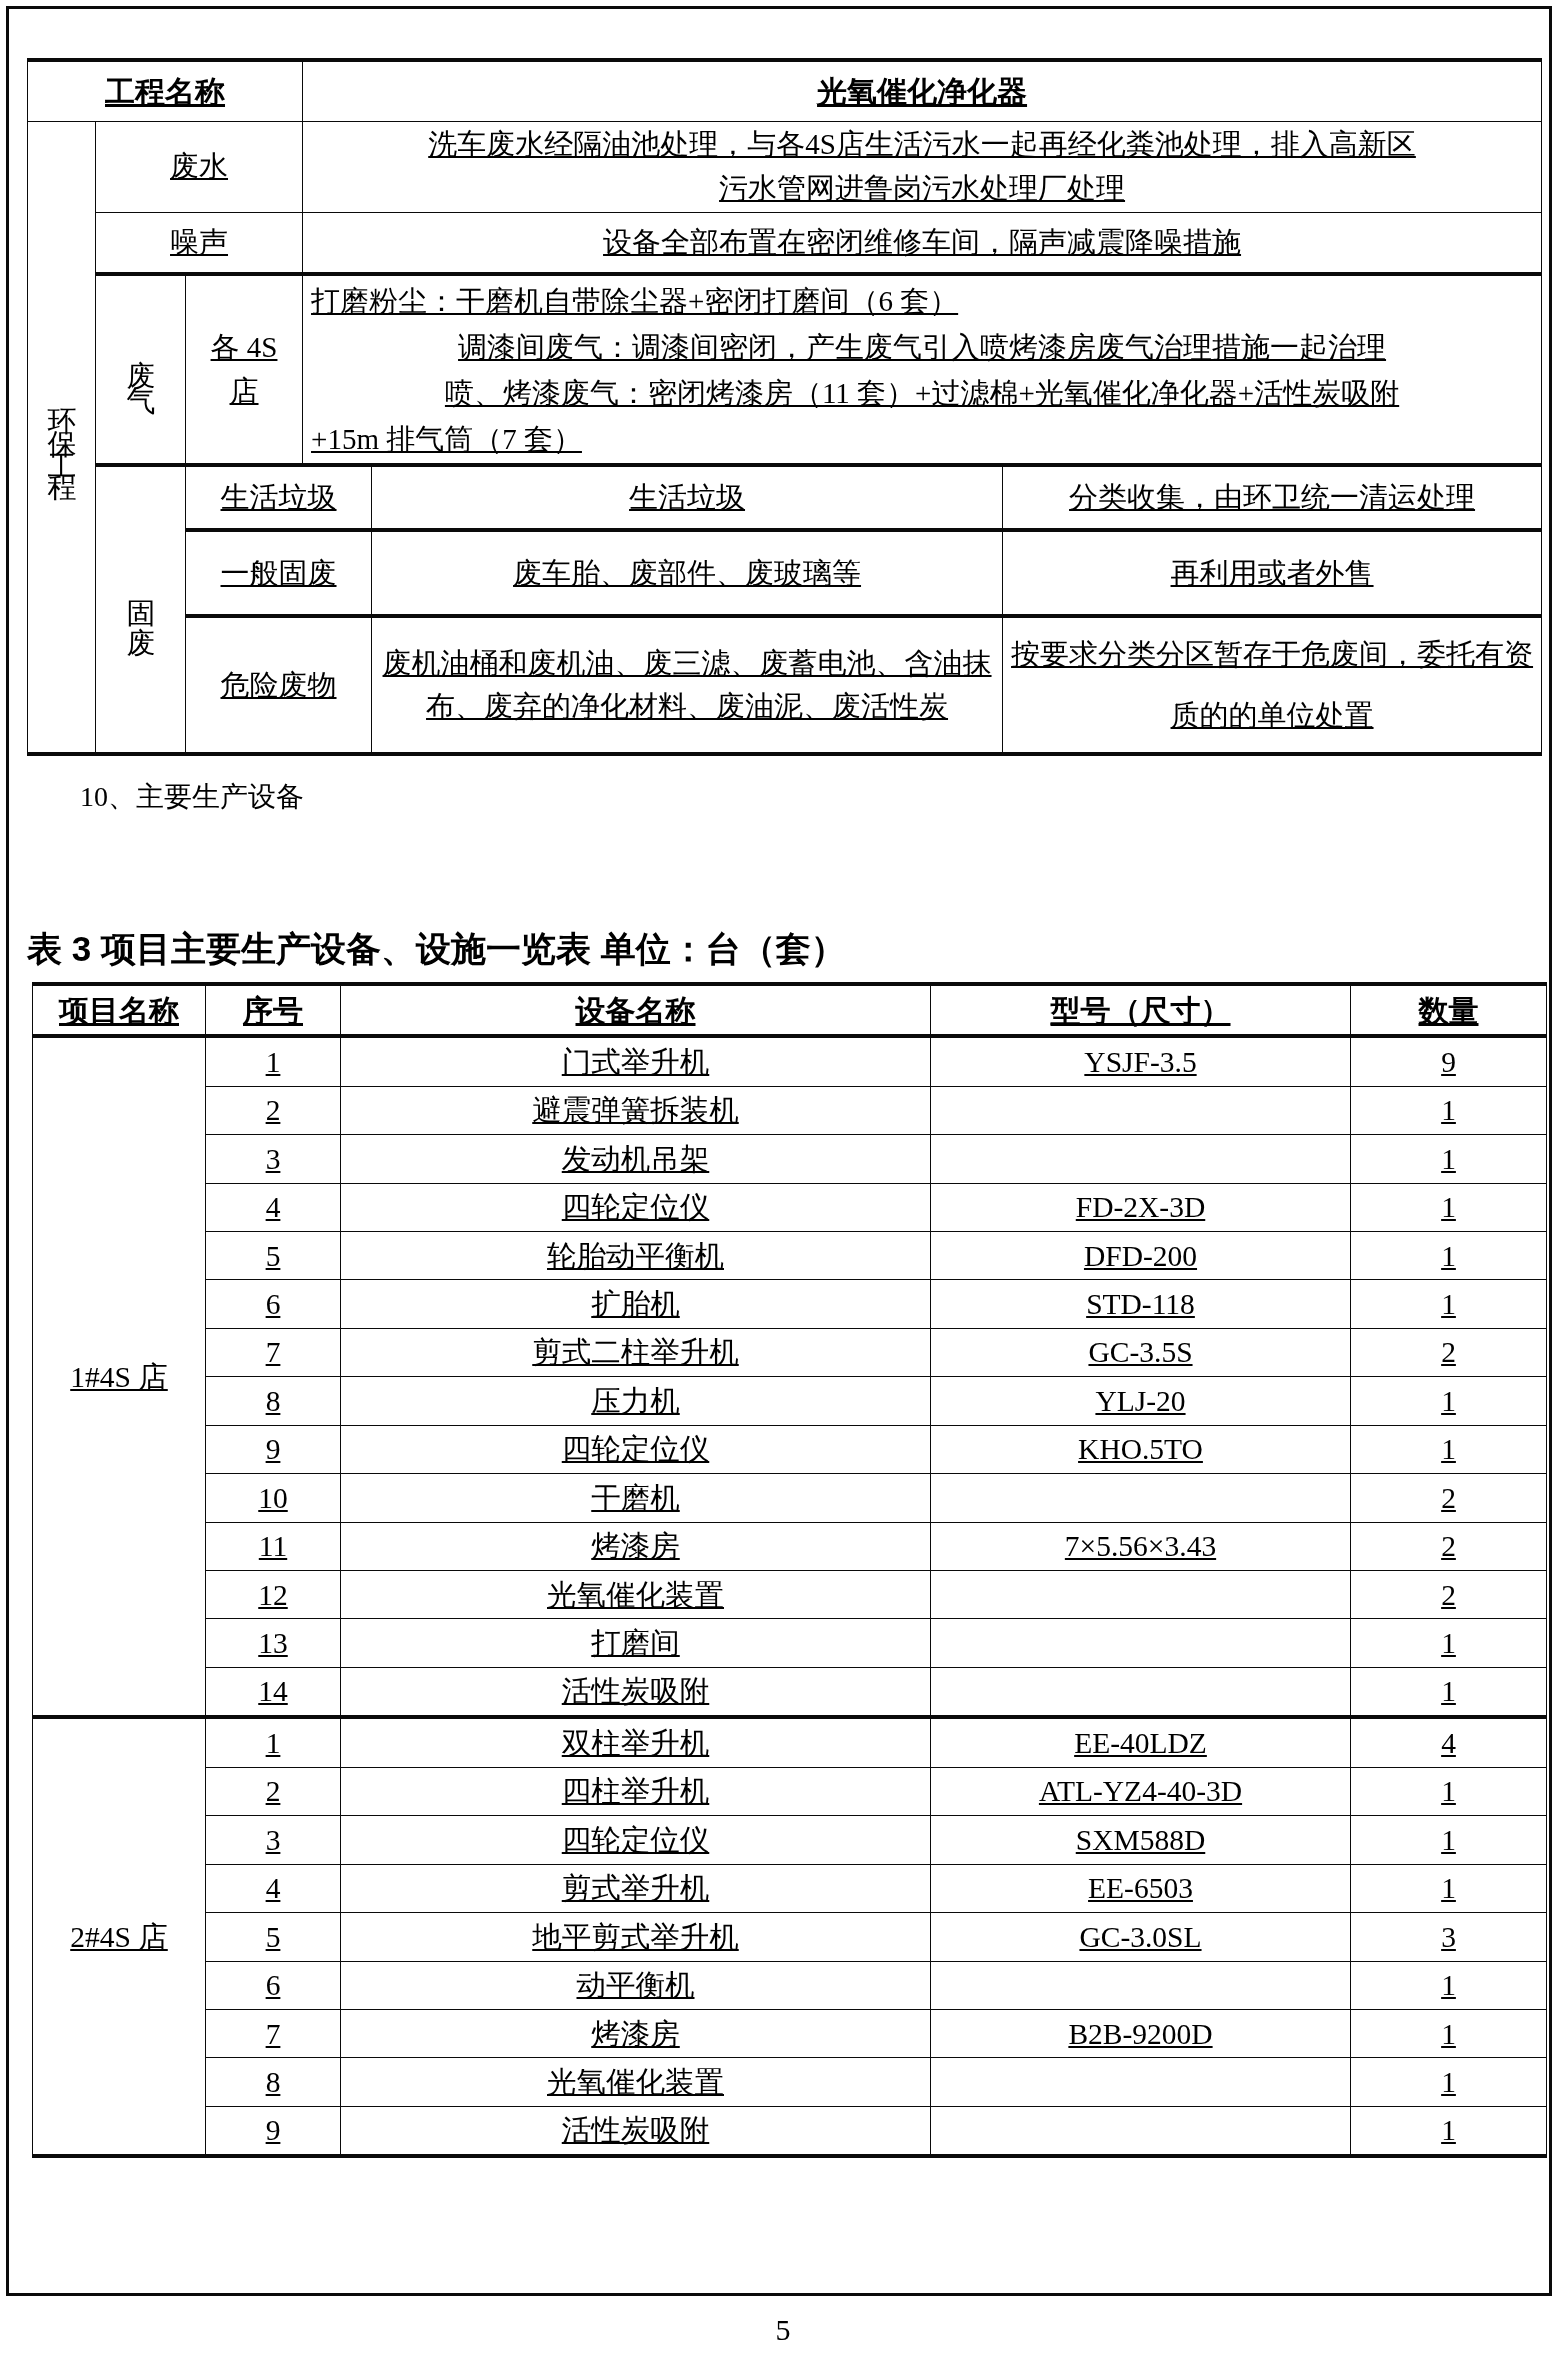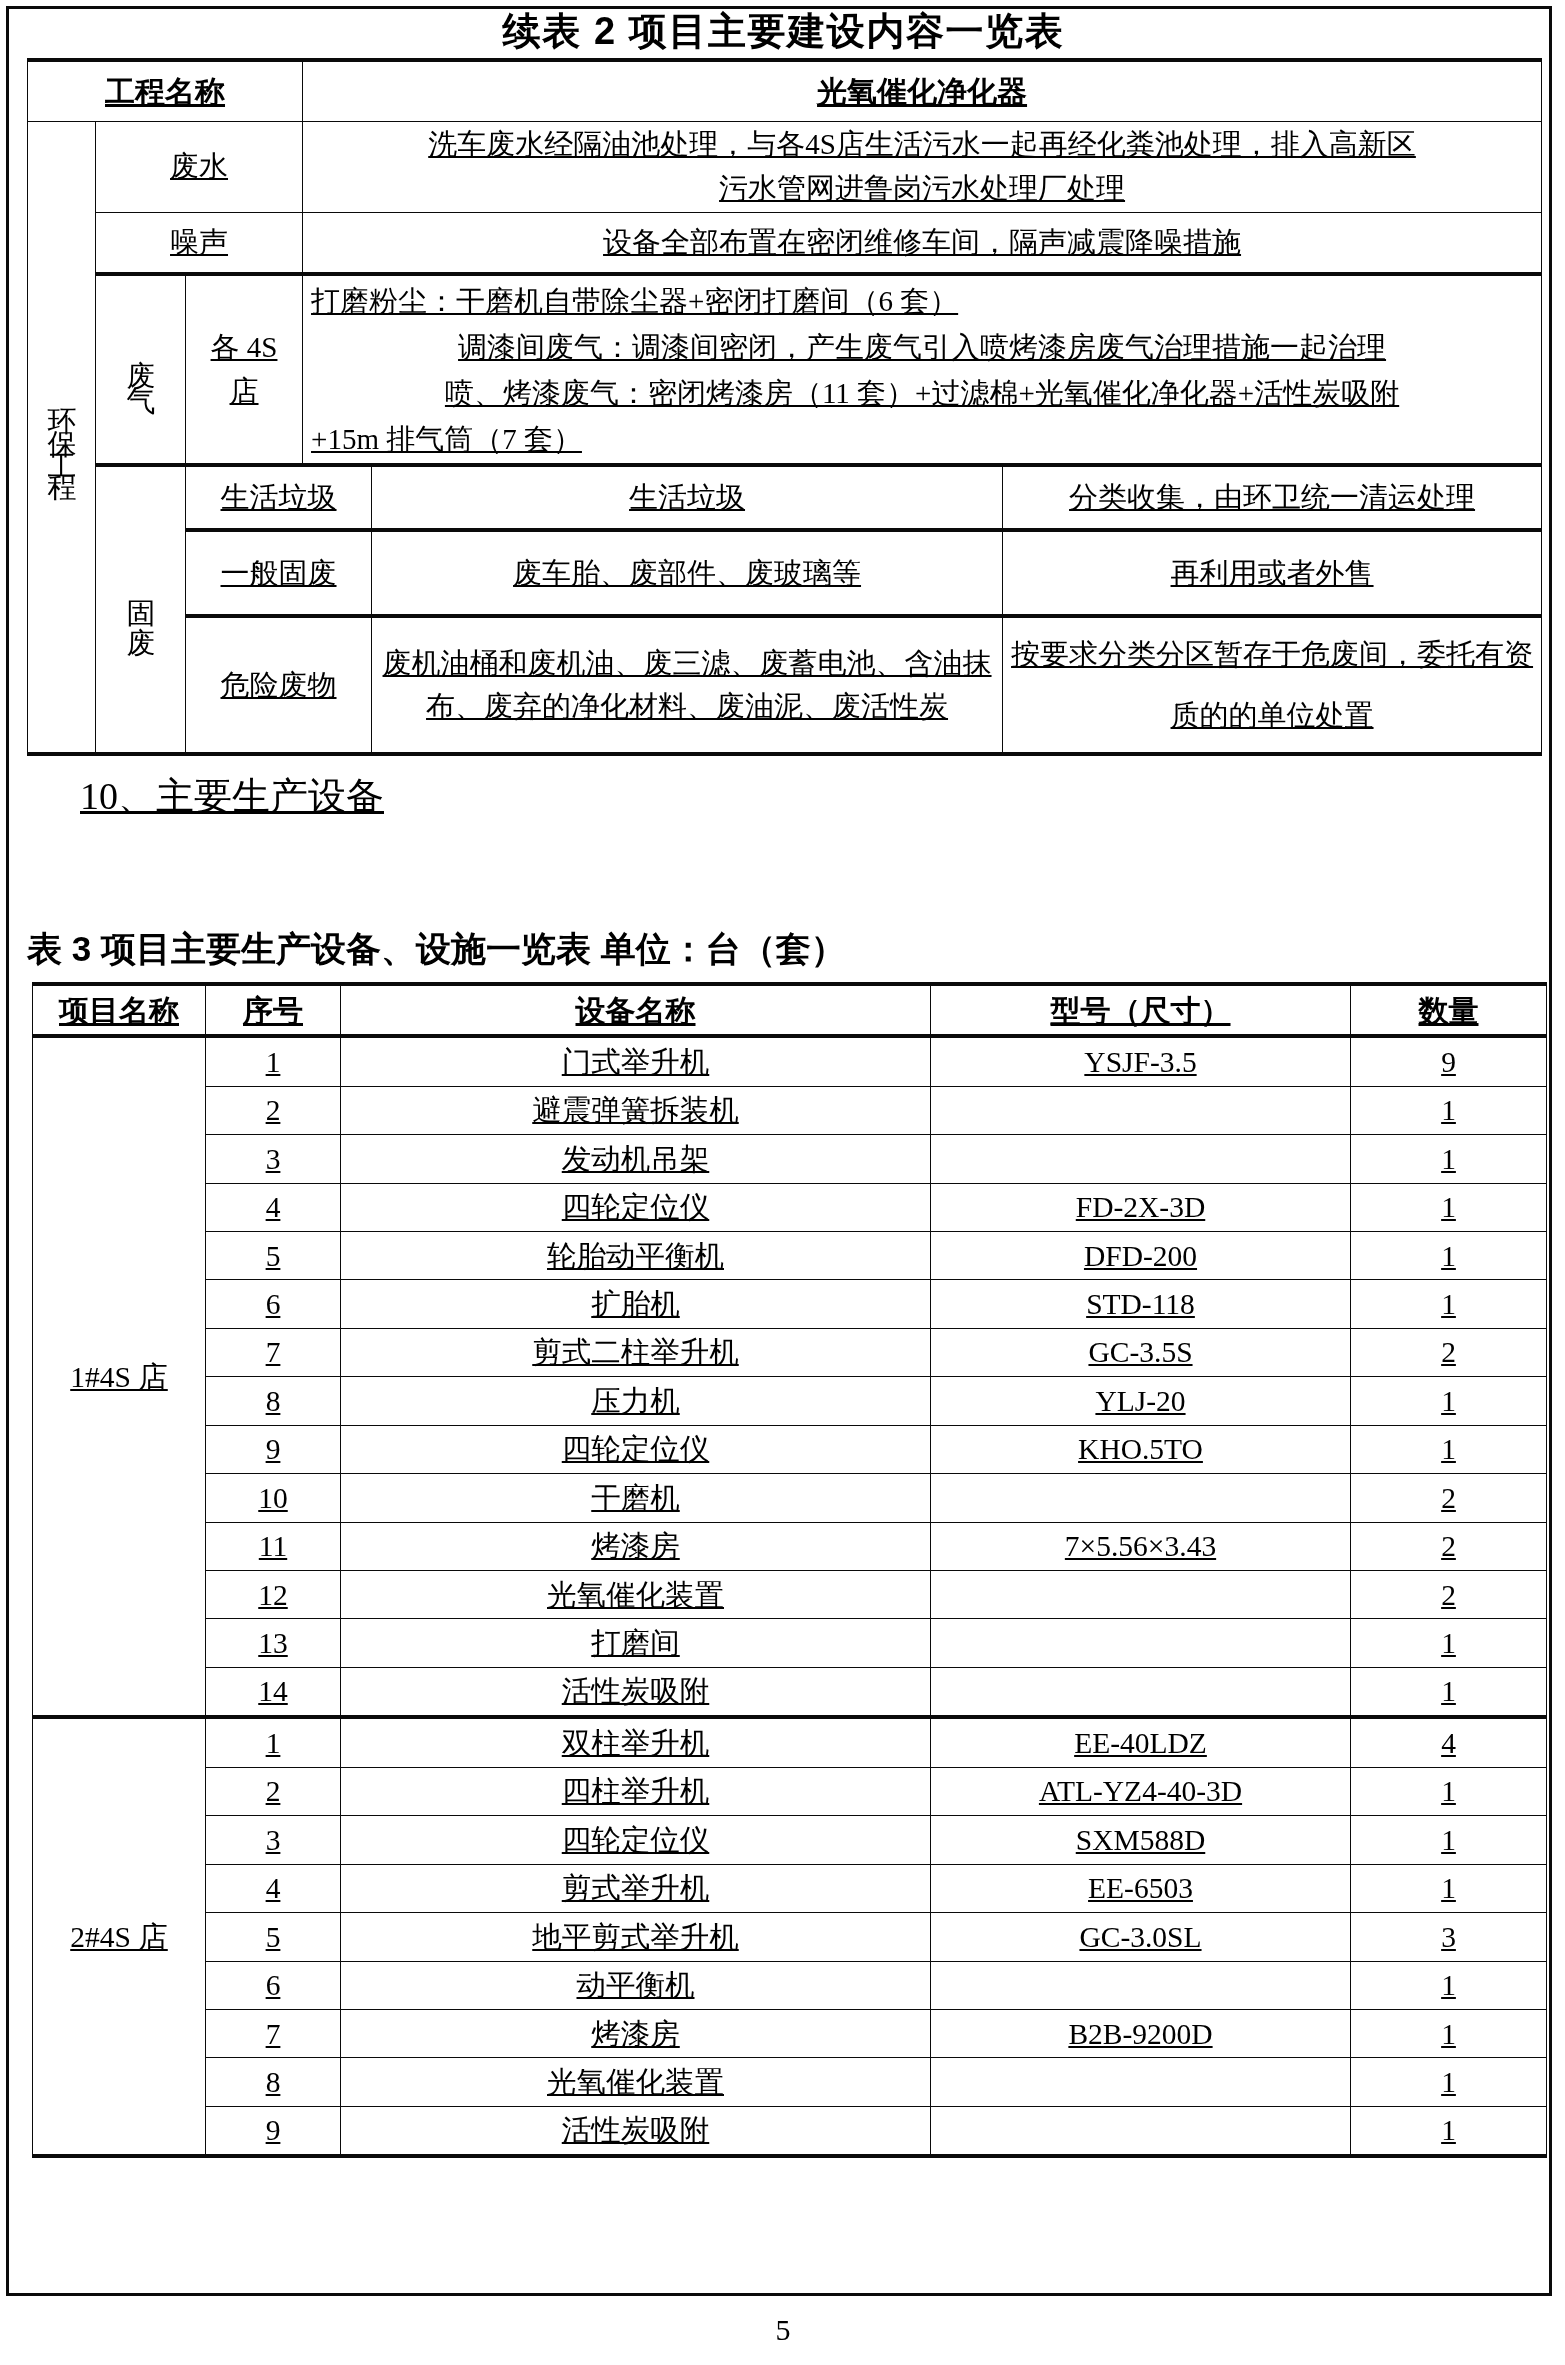--- a/index.html
+++ b/index.html
@@ -52,21 +52,21 @@
     line-height:1.1;
   }
   .vtext.wide{letter-spacing:27px;}
   .ta-l{text-align:left;}
   .ta-c{text-align:center;}
   .gas-lines div{line-height:46px;}
   .lh-wide{line-height:2.1;}
   
   .sec-heading{
     position:absolute;left:80px;top:778px;
-    font-size:38px;line-height:37px;text-decoration:underline;
+    font-size:28px;line-height:37px;
   }
   .sec-para{
     position:absolute;left:75px;top:857px;
     font-size:30px;line-height:37px;
   }
   .t3-title{
     position:absolute;left:27px;top:927px;width:1513px;
     font-family:"Liberation Sans","DejaVu Sans",sans-serif;
     font-weight:bold;font-size:35px;line-height:43px;
   }
@@ -87,21 +87,20 @@
     position:absolute;left:0;top:2313px;width:100%;
     text-align:center;font-size:30px;
   }
 </style>
 </head>
 <body>
 
 <div class="page">
   <div class="page-frame"></div>
 
-  <div class="doc-title">续表 2  项目主要建设内容一览表</div>
 
   <table class="t2">
     <colgroup>
       <col style="width:68px">
         <col style="width:90px">
         <col style="width:117px">
       <col style="width:69px">
         <col style="width:631px">
         <col style="width:539px">
     </colgroup>

